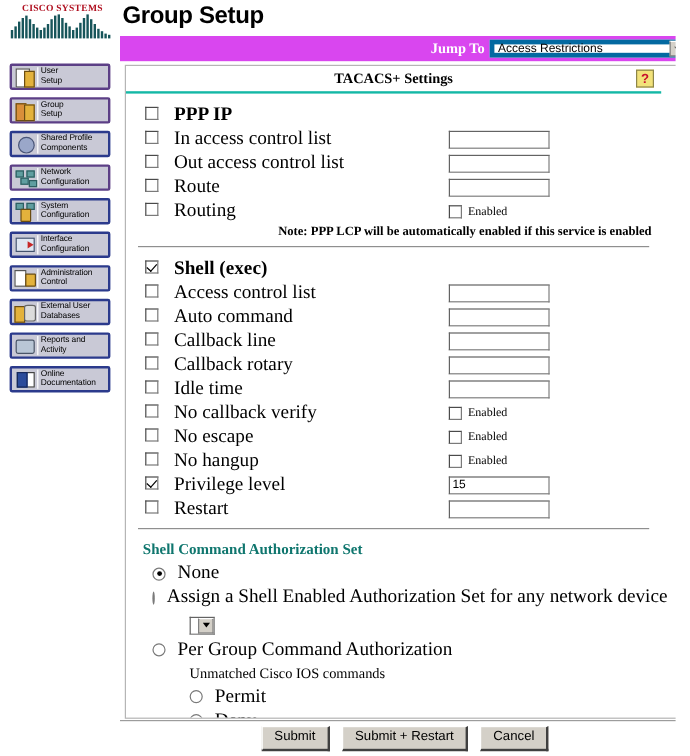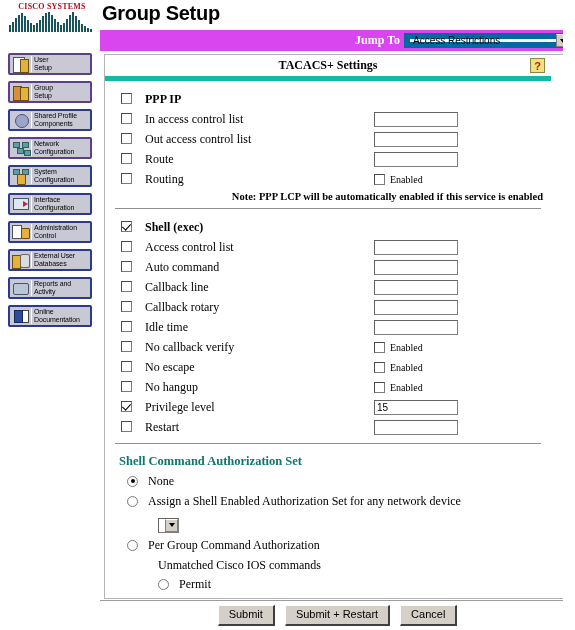--- a/index.html
+++ b/index.html
@@ -136,21 +136,21 @@
     color: #ffffff;
     font-family: "Liberation Serif", serif;
     font-weight: bold;
     font-size: 12px;
     margin-right: 4px;
   }
   .select-box {
     display: inline-flex;
     align-items: center;
     background: #ffffff;
-    border: 6px solid #0369a1;
+    border: 4px solid #0369a1;
     height: 15px;
     box-sizing: border-box;
   }
   .select-val {
     font-family: "Liberation Sans", sans-serif;
     font-size: 10px;
     color: #000000;
     padding: 0 3px;
     width: 140px;
     white-space: nowrap;
@@ -187,21 +187,21 @@
     overflow: hidden;
   }
   #panel-inner {
     position: absolute;
     left: 0; top: 0;
     width: 446px;
   }
   #panel-head {
     position: relative;
     height: 21px;
-    border-bottom: 5px solid #14b8a6;
+    border-bottom: 2px solid #14b8a6;
     display: flex;
     align-items: center;
     justify-content: center;
   }
   #panel-head-title {
     font-family: "Liberation Serif", serif;
     font-weight: bold;
     font-size: 12px;
     color: #000000;
   }
@@ -273,21 +273,21 @@
   .rdo.checked::after {
     content: "";
     position: absolute;
     left: 2.5px; top: 2.5px;
     width: 4px; height: 4px;
     background: #000000;
     border-radius: 50%;
   }
   .lbl {
     font-family: "Liberation Serif", serif;
-    font-size: 12px;
+    font-size: 16px;
     color: #000000;
     margin-left: 10px;
     white-space: nowrap;
   }
   .lbl.bold { font-weight: bold; margin-left: 10px; }
   .ctrl {
     position: absolute;
     left: 261px;
     display: flex;
     align-items: center;

